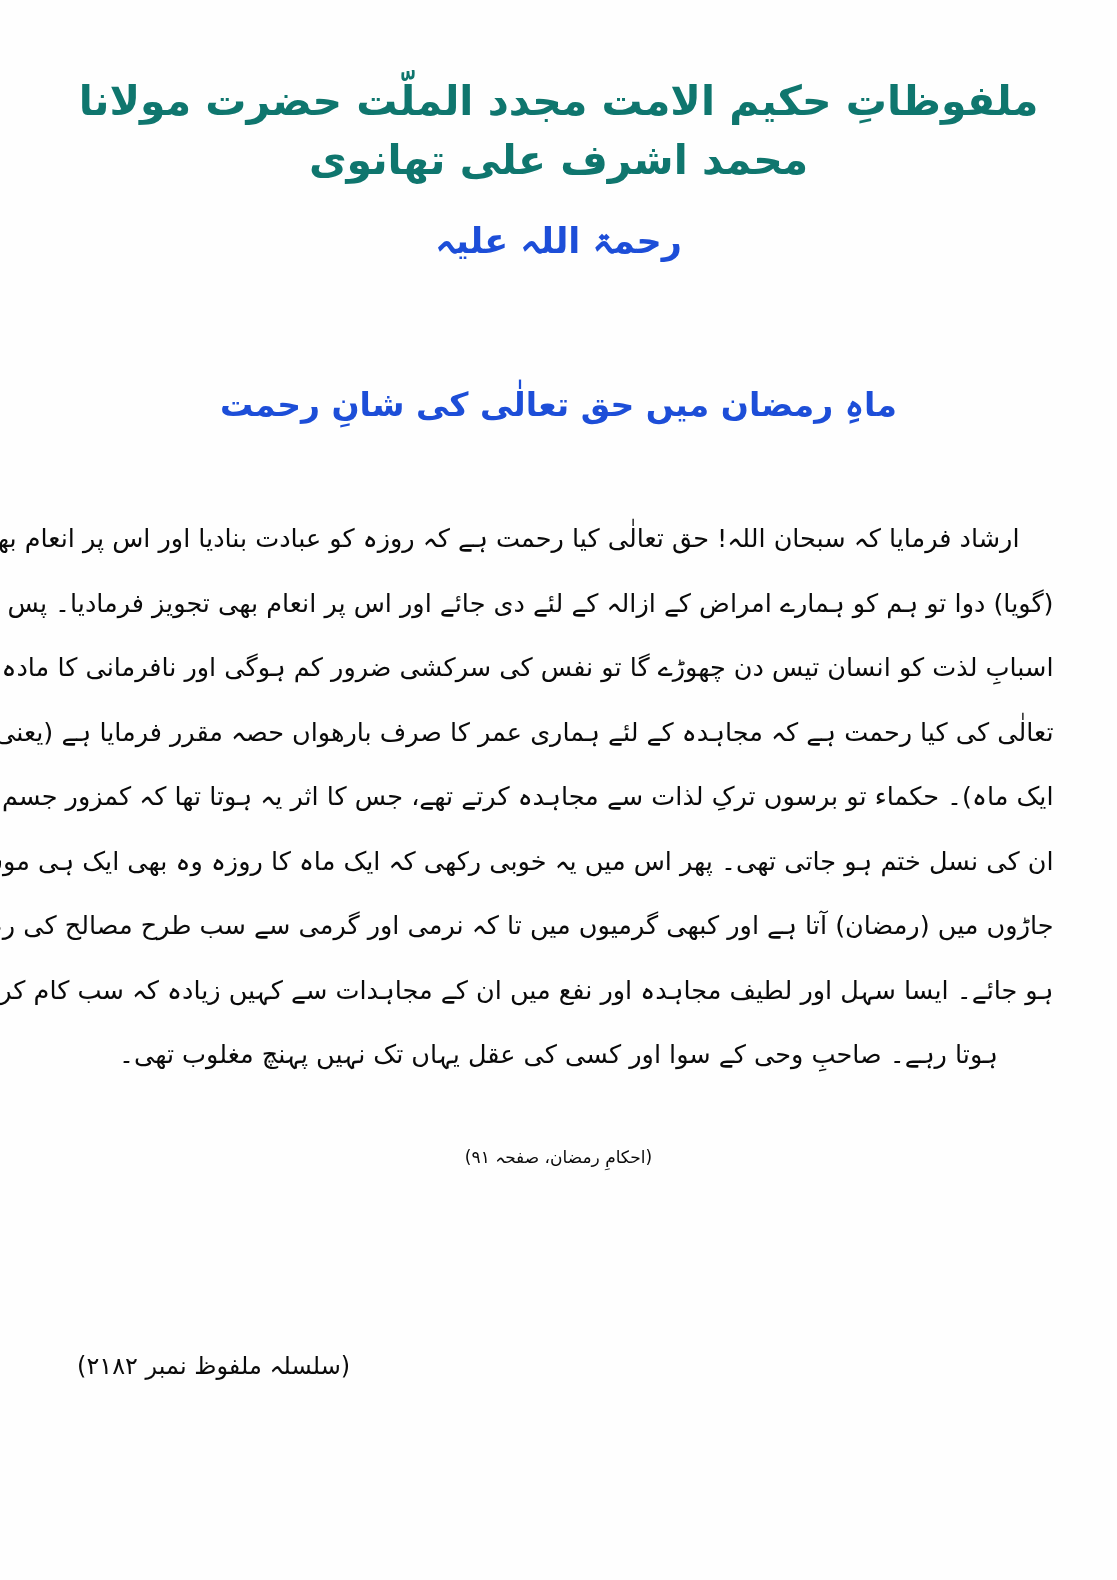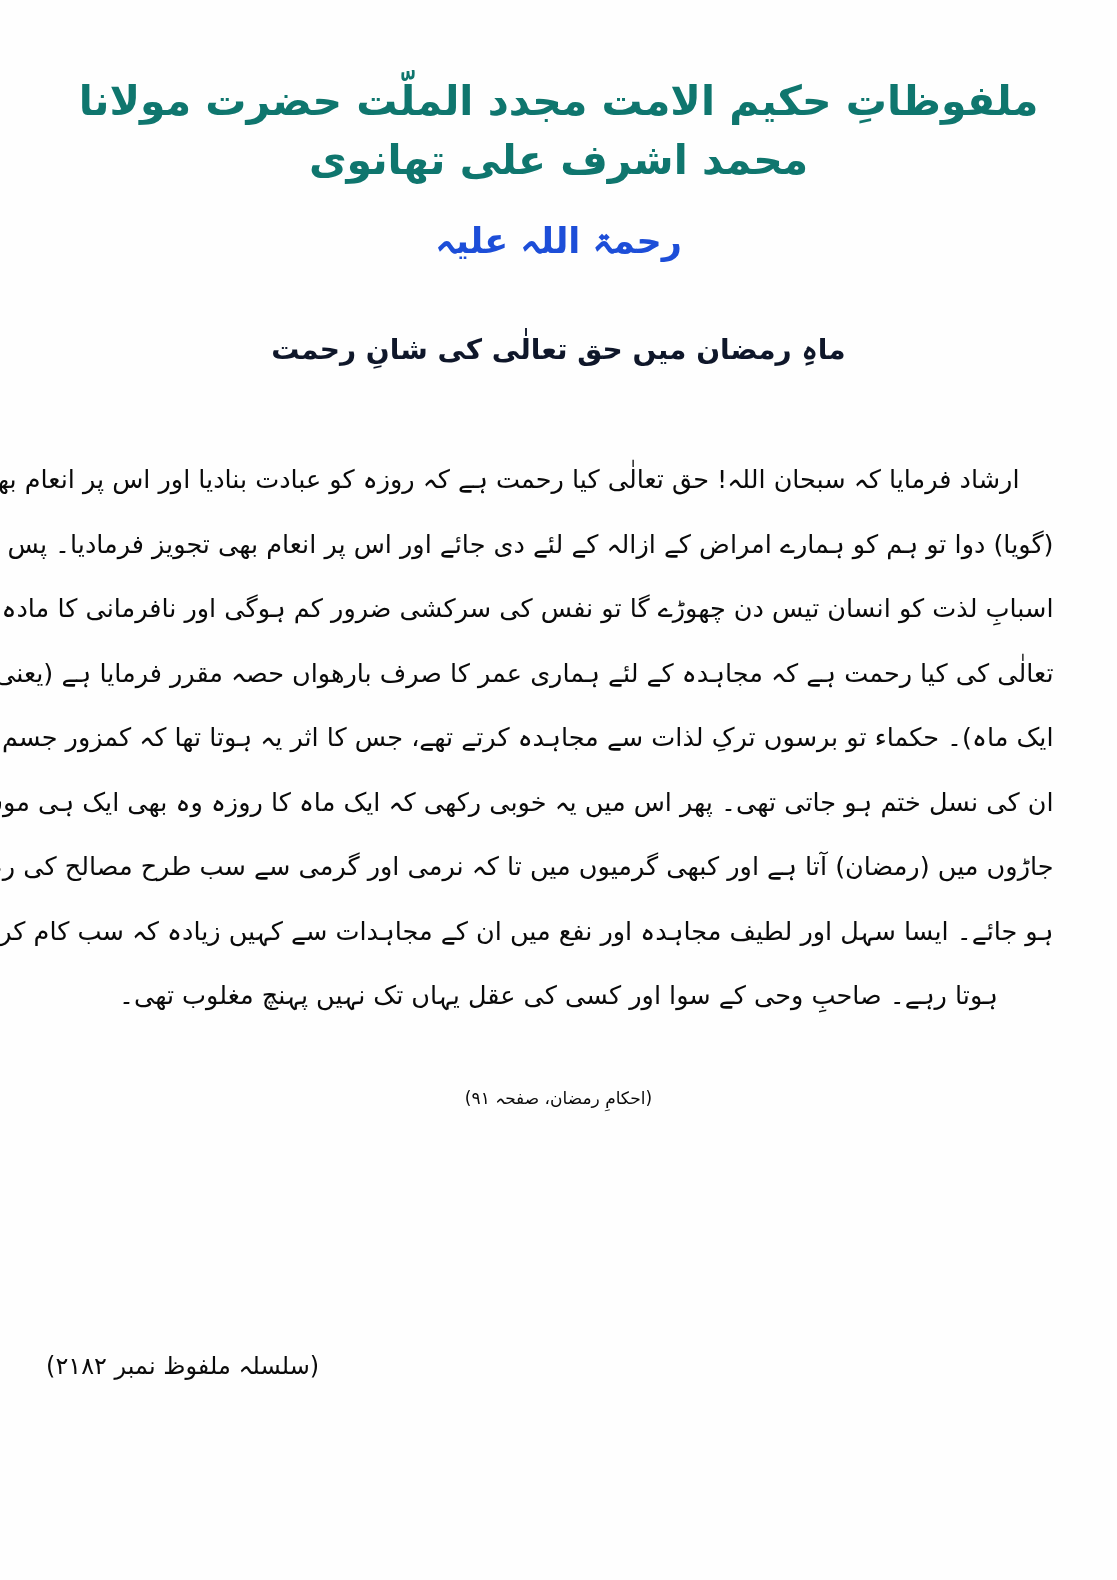--- a/index.html
+++ b/index.html
@@ -41,27 +41,27 @@
   .doc-subtitle {
     margin-top: 26px;
     font-size: 35px;
     font-weight: 700;
     line-height: 1.4;
     color: #1d4ed8;
   }
 
   
   .section-heading {
-    margin-top: 64px;
+    margin-top: 116px;
     text-align: center;
     direction: rtl;
-    font-size: 28px;
+    font-size: 33px;
     font-weight: 700;
     line-height: 1.4;
-    color: #0f172a;
+    color: #1d4ed8;
   }
 
   
   .body-block {
     margin: 78px auto 0 auto;
     width: 990px;
     direction: rtl;
     text-align: justify;
   }
   .body-line {
@@ -100,21 +100,21 @@
     right: 44px;
     top: 1348px;
     direction: rtl;
     font-size: 24px;
     line-height: 1.5;
     color: #0a0a0a;
   }
   
   .footer-note.left-aligned {
     right: auto;
-    left: 46px;
+    left: 77px;
   }
 </style>
 </head>
 <body>
 
 <div class="page">
 
   <div class="title-block">
     <div class="doc-title">ملفوظاتِ حکیم الامت مجدد الملّت حضرت مولانا محمد اشرف علی تھانوی</div>
     <div class="doc-subtitle">رحمۃ اللہ علیہ</div>

